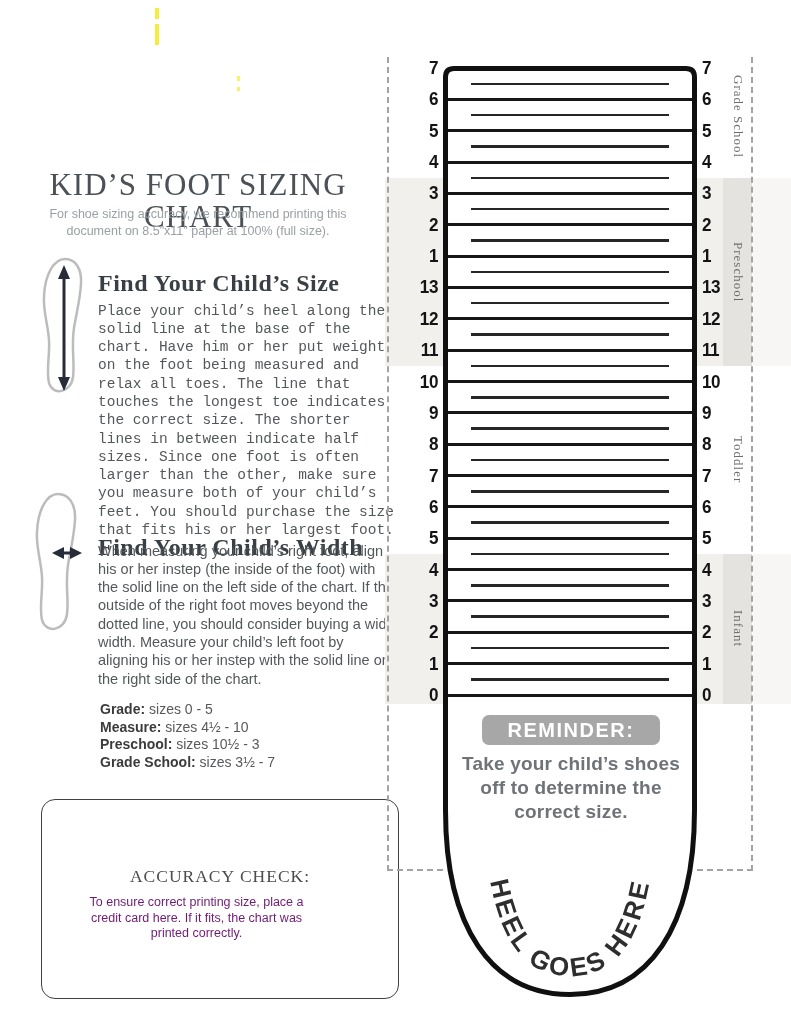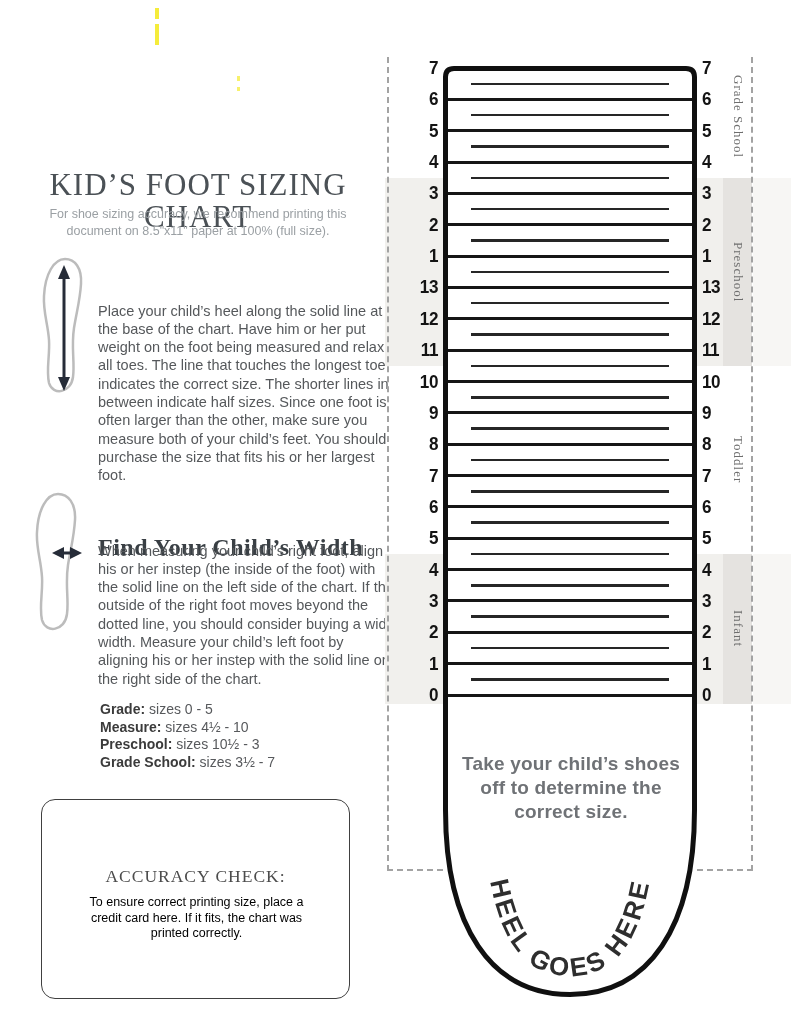--- a/index.html
+++ b/index.html
@@ -9,32 +9,32 @@
 
   
   .page-title{position:absolute;left:8px;top:148px;width:380px;text-align:center;
       font-family:"Liberation Serif",serif;font-weight:400;font-size:31px;line-height:1.05;
       letter-spacing:1px;color:#4b5156;}
   .page-subtitle{position:absolute;left:28px;top:193px;width:340px;text-align:center;
       font-size:12.5px;line-height:17px;color:#9ba0a4;}
   .sec-heading{position:absolute;font-family:"Liberation Serif",serif;font-size:24px;
       color:#393f44;letter-spacing:.5px;}
   .sec-body{position:absolute;left:98px;width:297px;font-size:14.5px;line-height:18.3px;color:#55585b;}
-  .h1pos{left:98px;top:250px;} .b1pos{top:287px;}
+  .h1pos{left:98px;top:250px;} .b1pos{top:287px;font-family:Liberation Mono, monospace;}
   .h2pos{left:98px;top:514px;} .b2pos{top:527px;}
   .foot-icon{position:absolute;}
   .sizes-list{position:absolute;left:100px;top:701px;font-size:14px;line-height:17.5px;}
   .sizes-list b{color:#3b3b3b;font-weight:700;}
   .sizes-list span.rng{color:#57595c;}
-  .accuracy-box{position:absolute;left:41px;top:799px;width:309px;height:200px;
+  .accuracy-box{position:absolute;left:41px;top:799px;width:358px;height:200px;
       border:1.5px solid #404040;border-radius:14px;background:#fff;}
   .accuracy-heading{position:absolute;left:0;top:66px;width:100%;text-align:center;
       font-family:"Liberation Serif",serif;font-size:17.5px;letter-spacing:1px;color:#4c4c4c;}
   .accuracy-body{position:absolute;left:33px;top:95px;width:243px;text-align:center;
-      font-size:12.5px;line-height:15.5px;color:#000000;}
+      font-size:12.5px;line-height:15.5px;color:#701a75;}
 
   
   .ymark{position:absolute;background:var(--accent_yellow,#f2e70a);opacity:.8;}
   .ym1{left:155px;top:8px;width:4px;height:11px;}
   .ym2{left:155px;top:24px;width:4px;height:21px;}
   .ym3{left:237px;top:76px;width:3px;height:5px;opacity:.6;}
   .ym4{left:237px;top:87px;width:3px;height:4px;opacity:.6;}
 
   
   .chart{position:absolute;left:385px;top:30px;width:406px;height:994px;}
@@ -79,20 +79,21 @@
 
   <h1 class="page-title" data-interactable="false">KID’S FOOT SIZING CHART</h1>
   <p class="page-subtitle" data-interactable="false">For shoe sizing accuracy, we recommend printing this document on 8.5"x11" paper at 100% (full size).</p>
 
   <svg class="foot-icon" data-interactable="false" style="left:41px;top:256px;" width="48" height="145" viewBox="0 0 48 145">
     <path d="M 24,3 C 34,3 41,12 40,28 C 39,44 36,54 33,72 C 30,92 34,106 32,121 C 30,137 12,140 8,127 C 5,114 9,100 8,84 C 7,68 2,56 3,40 C 4,18 13,3 24,3 Z" fill="#ffffff" stroke="#bcbcbc" stroke-width="2.5"></path>
     <line x1="23" y1="20" x2="23" y2="124" stroke="#262c38" stroke-width="3"></line>
     <polygon points="23,9 17,23 29,23" fill="#262c38"></polygon>
     <polygon points="23,135 17,121 29,121" fill="#262c38"></polygon>
   </svg>
+  <h2 class="sec-heading h1pos" data-interactable="false">Find Your Child’s Size</h2>
   <p class="sec-body b1pos" data-interactable="false">Place your child’s heel along the solid line at the base of the chart. Have him or her put weight on the foot being measured and relax all toes. The line that touches the longest toe indicates the correct size. The shorter lines in between indicate half sizes. Since one foot is often larger than the other, make sure you measure both of your child’s feet. You should purchase the size that fits his or her largest foot.</p>
 
   <svg class="foot-icon" data-interactable="false" style="left:34px;top:491px;" width="49" height="148" viewBox="0 0 49 148">
     <path d="M 24,3 C 34,3 42,12 41,29 C 40,46 37,56 34,74 C 31,94 35,108 33,123 C 31,140 12,143 8,129 C 5,116 9,102 8,86 C 7,69 2,57 3,41 C 4,18 13,3 24,3 Z" fill="#ffffff" stroke="#bcbcbc" stroke-width="2.5"></path>
     <line x1="25" y1="62" x2="42" y2="62" stroke="#262c38" stroke-width="3"></line>
     <polygon points="18,62 30,56 30,68" fill="#262c38"></polygon>
     <polygon points="48,62 36,56 36,68" fill="#262c38"></polygon>
   </svg>
   <h2 class="sec-heading h2pos" data-interactable="false">Find Your Child’s Width</h2>
   <p class="sec-body b2pos" data-interactable="false">When measuring your child’s right foot, align his or her instep (the inside of the foot) with the solid line on the left side of the chart. If the outside of the right foot moves beyond the dotted line, you should consider buying a wide width. Measure your child’s left foot by aligning his or her instep with the solid line on the right side of the chart.</p>
@@ -116,20 +117,23 @@
     <div class="hdash hd-r" data-interactable="false"></div>
 
     <svg class="ruler-svg" data-interactable="false" width="406" height="994" viewBox="0 0 406 994">
       <path d="M 69,38.5 L 301,38.5 Q 309.5,38.5 309.5,47 L 309.5,780 C 309.5,897 264,964.5 185,964.5 C 106,964.5 60.5,897 60.5,780 L 60.5,47 Q 60.5,38.5 69,38.5 Z" fill="none" stroke="#101010" stroke-width="5"></path>
       <path id="heelpath" d="M 99,798 C 106,906 136,946 185,946 C 234,946 264,906 271,798" fill="none" stroke="none"></path>
       <text font-family="Liberation Sans, sans-serif" font-weight="700" font-size="26" letter-spacing="3" fill="#2e2e2e">
         <textPath href="#heelpath" startOffset="50%" text-anchor="middle" data-interactable="false">HEEL GOES HERE</textPath>
       </text>
     </svg>
 
+    <div class="reminder-badge" data-interactable="false">
+      <span data-interactable="false">REMINDER:</span>
+    </div>
     <div class="reminder-text" data-interactable="false">Take your child’s shoes off to determine the correct size.</div>
   <div class="group-label" data-interactable="false" style="left: 338px; top: 26px; width: 29px; height: 121.75px;">Grade School</div>
       <div class="band" data-interactable="false" style="left: 0px; top: 147.7px; width: 58px; height: 188.15px;"></div>
       <div class="band" data-interactable="false" style="left: 312px; top: 147.7px; width: 26px; height: 188.15px;"></div>
       <div class="band band-dark" data-interactable="false" style="left: 338px; top: 147.7px; width: 29px; height: 188.15px;"></div>
       <div class="band band-faint" data-interactable="false" style="left: 368px; top: 147.7px; width: 38px; height: 188.15px;"></div>
       <div class="group-label" data-interactable="false" style="left: 338px; top: 147.7px; width: 29px; height: 188.15px;">Preschool</div>
       <div class="group-label" data-interactable="false" style="left: 338px; top: 335.8px; width: 29px; height: 188.15px;">Toddler</div>
       <div class="band" data-interactable="false" style="left: 0px; top: 523.9px; width: 58px; height: 150.1px;"></div>
       <div class="band" data-interactable="false" style="left: 312px; top: 523.9px; width: 26px; height: 150.1px;"></div>

